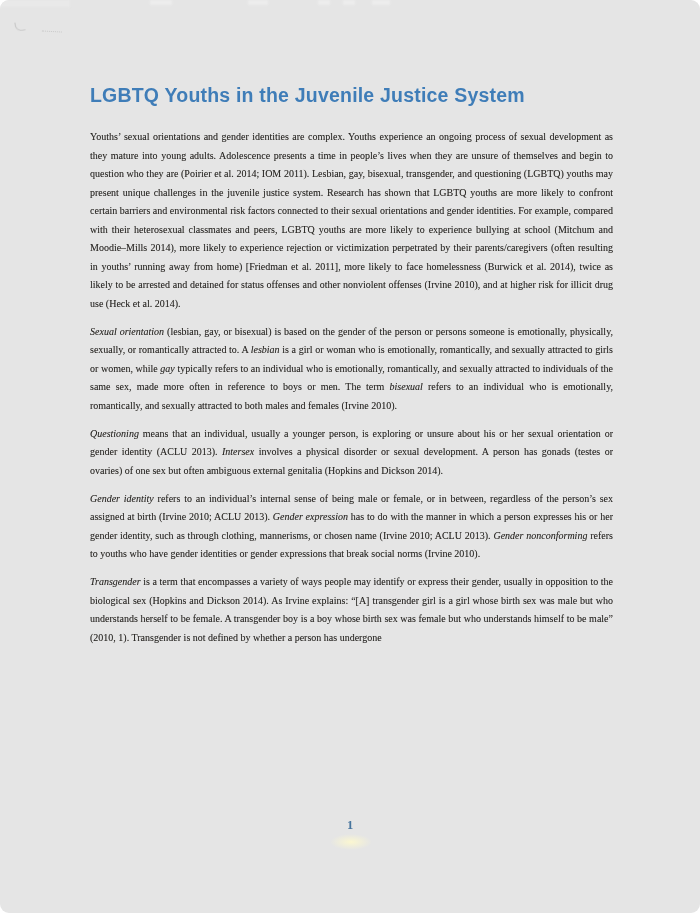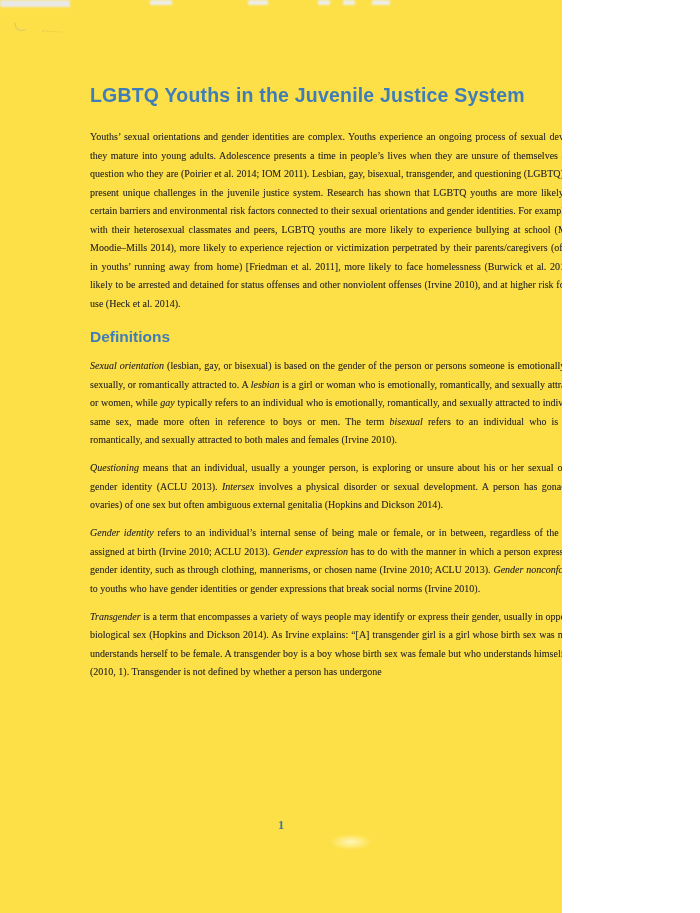--- a/index.html
+++ b/index.html
@@ -2,25 +2,26 @@
 <html style="--heading-blue: #3f7db8; --body-text: #2a2825; --page-number-blue: #46749d;"><head>
 <meta charset="utf-8">
 <style>
   html, body {
     margin: 0;
     padding: 0;
     background: #ffffff;
   }
   .page {
     position: relative;
-    width: 562px;
+    width: 700px;
     height: 913px;
-    background: #fde047;
+    background: #e5e5e5;
     overflow: hidden;
     font-family: "Liberation Serif", serif;
+    border-radius: 9px;
   }
   
   .edge-smudge {
     position: absolute;
     top: 0;
     height: 5px;
     background: #ededed;
     filter: blur(1px);
   }
   .smudge-a { left: 0;   width: 70px; height: 7px; background:#e9e9e9; }
@@ -110,21 +111,20 @@
   <div class="edge-smudge smudge-e"></div>
   <div class="edge-smudge smudge-f"></div>
   <div class="pencil pencil-1"></div>
   <div class="pencil pencil-2"></div>
 
   <div class="content">
     <h1 class="doc-title">LGBTQ Youths in the Juvenile Justice System</h1>
 
     <p class="body-par"><span>Youths’ sexual orientations and gender identities are complex. Youths experience an ongoing process of sexual development as they mature into young adults. Adolescence presents a time in people’s lives when they are unsure of themselves and begin to question who they are (Poirier et al. 2014; IOM 2011). Lesbian, gay, bisexual, transgender, and questioning (LGBTQ) youths may present unique challenges in the juvenile justice system. Research has shown that LGBTQ youths are more likely to confront certain barriers and environmental risk factors connected to their sexual orientations and gender identities. For example, compared with their heterosexual classmates and peers, LGBTQ youths are more likely to experience bullying at school (Mitchum and Moodie–Mills 2014), more likely to experience rejection or victimization perpetrated by their parents/caregivers (often resulting in youths’ running away from home) [Friedman et al. 2011], more likely to face homelessness (Burwick et al. 2014), twice as likely to be arrested and detained for status offenses and other nonviolent offenses (Irvine 2010), and at higher risk for illicit drug use (Heck et al. 2014).</span></p>
 
-    <h2 class="section-heading">Definitions</h2>
 
     <p class="body-par"><span class="it">Sexual orientation</span><span> (lesbian, gay, or bisexual) is based on the gender of the person or persons someone is emotionally, physically, sexually, or romantically attracted to. A </span><span class="it">lesbian</span><span> is a girl or woman who is emotionally, romantically, and sexually attracted to girls or women, while </span><span class="it">gay</span><span> typically refers to an individual who is emotionally, romantically, and sexually attracted to individuals of the same sex, made more often in reference to boys or men. The term </span><span class="it">bisexual</span><span> refers to an individual who is emotionally, romantically, and sexually attracted to both males and females (Irvine 2010).</span></p>
 
     <p class="body-par"><span class="it">Questioning</span><span> means that an individual, usually a younger person, is exploring or unsure about his or her sexual orientation or gender identity (ACLU 2013). </span><span class="it">Intersex</span><span> involves a physical disorder or sexual development. A person has gonads (testes or ovaries) of one sex but often ambiguous external genitalia (Hopkins and Dickson 2014).</span></p>
 
     <p class="body-par"><span class="it">Gender identity</span><span> refers to an individual’s internal sense of being male or female, or in between, regardless of the person’s sex assigned at birth (Irvine 2010; ACLU 2013). </span><span class="it">Gender expression</span><span> has to do with the manner in which a person expresses his or her gender identity, such as through clothing, mannerisms, or chosen name (Irvine 2010; ACLU 2013). </span><span class="it">Gender nonconforming</span><span> refers to youths who have gender identities or gender expressions that break social norms (Irvine 2010).</span></p>
 
     <p class="body-par"><span class="it">Transgender</span><span> is a term that encompasses a variety of ways people may identify or express their gender, usually in opposition to the biological sex (Hopkins and Dickson 2014). As Irvine explains: “[A] transgender girl is a girl whose birth sex was male but who understands herself to be female. A transgender boy is a boy whose birth sex was female but who understands himself to be male” (2010, 1). Transgender is not defined by whether a person has undergone</span></p>
   </div>
 

